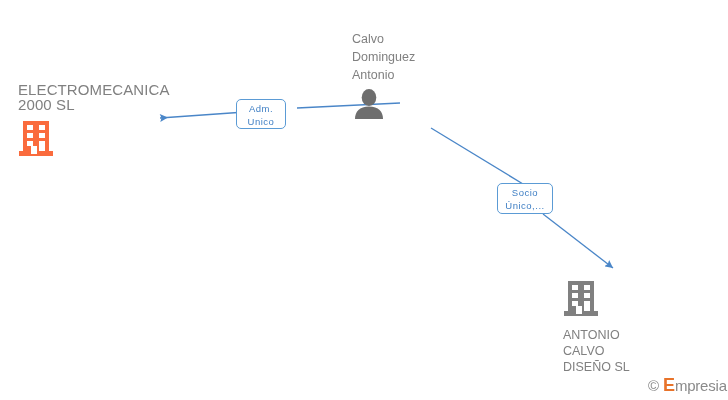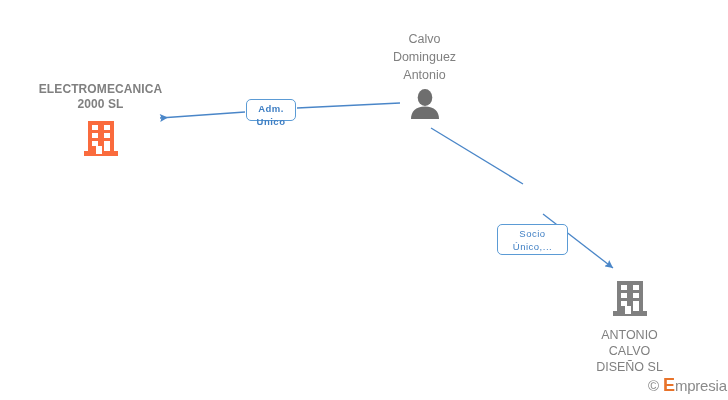--- a/index.html
+++ b/index.html
@@ -21,38 +21,37 @@
     position: absolute;
     left: 0;
     top: 0;
     width: 728px;
     height: 400px;
   }
 
   
   .node {
     position: absolute;
-    text-align: center;
   }
   .node-label {
     color: #808080;
     line-height: 15px;
     white-space: pre-line;
     user-select: none;
   }
 
   
   #node-electromecanica {
     left: 18px;
     top: 82px;
     width: 165px;
   }
   #node-electromecanica .node-label {
-    font-size: 12px;
-    font-weight: bold;
+    font-size: 15px;
+    font-weight: normal;
     letter-spacing: 0.1px;
   }
   #node-electromecanica .icon-wrap {
     margin-top: 6px;
   }
 
   
   #node-person {
     left: 352px;
     top: 30px;
@@ -90,32 +89,30 @@
     color: #3f7fc4;
     font-size: 9.5px;
     line-height: 13px;
     text-align: center;
     padding-top: 2px;
     letter-spacing: 0.5px;
     white-space: pre-line;
     z-index: 5;
   }
   #edge-label-adm-unico {
-    left: 246px;
+    left: 236px;
     top: 99px;
     width: 50px;
-    height: 22px;
-    font-weight: bold;
+    height: 30px;
   }
   #edge-label-socio-unico {
     left: 497px;
     top: 183px;
-    width: 71px;
+    width: 56px;
     height: 31px;
-    margin-top: 41px;
   }
 
   
   #watermark {
     position: absolute;
     left: 648px;
     top: 376px;
     display: flex;
     align-items: center;
     gap: 4px;

